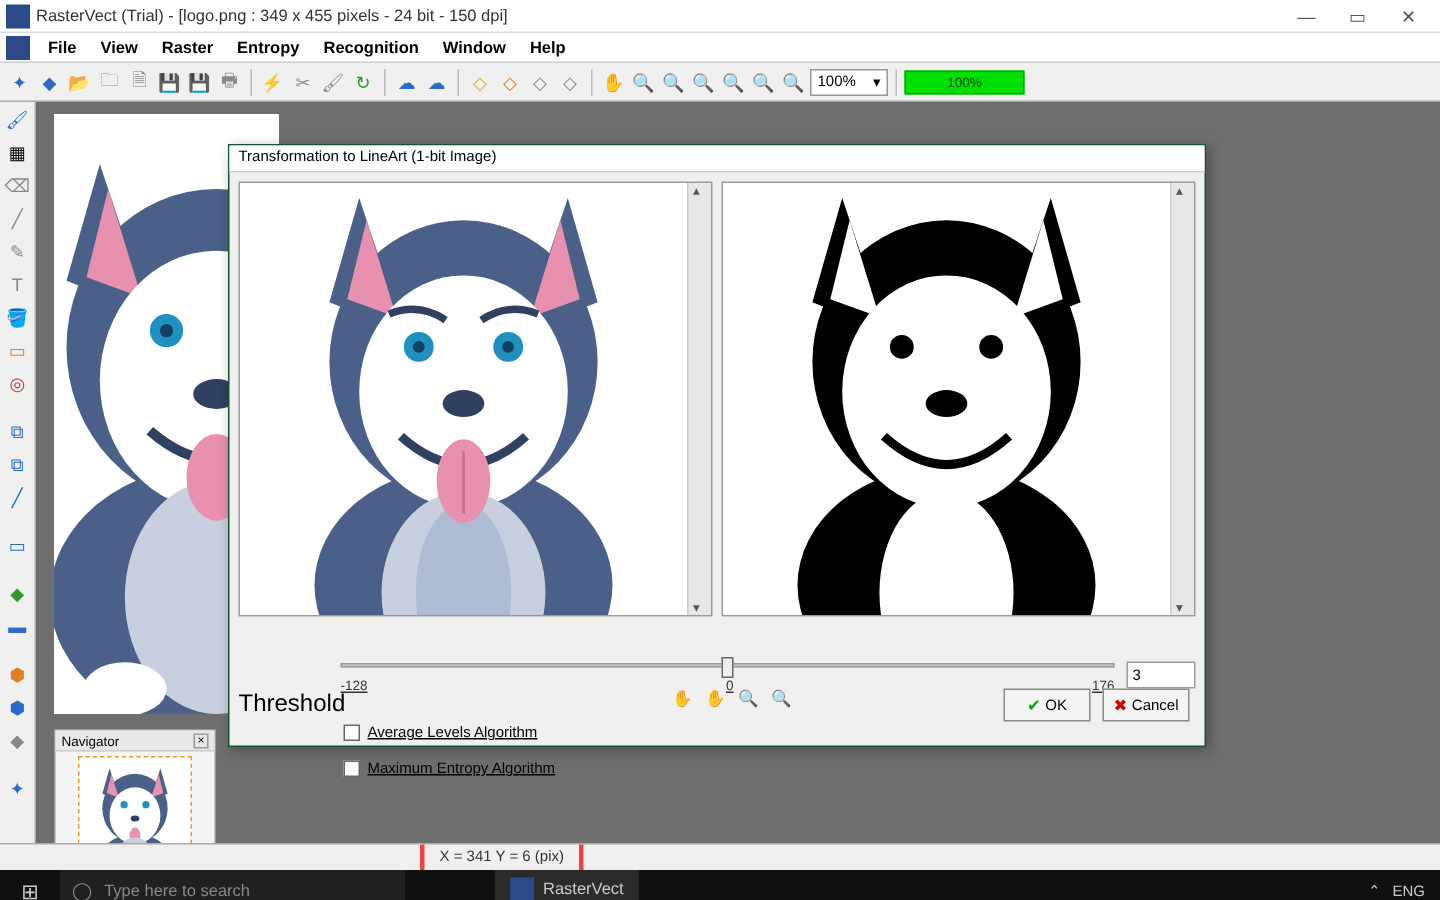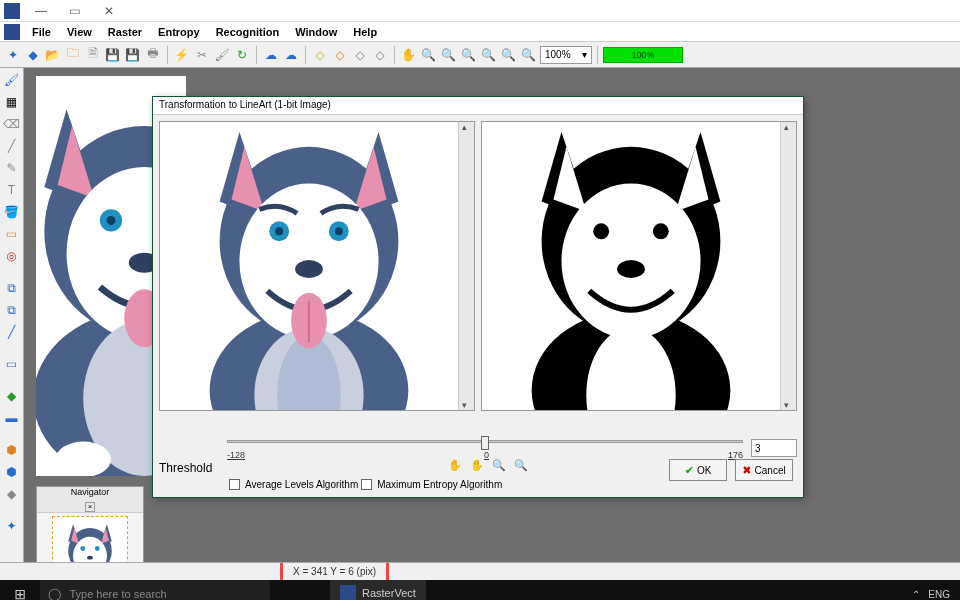--- a/index.html
+++ b/index.html
@@ -30,44 +30,44 @@
 .workspace { flex: 1; background: #6e6e6e; position: relative; overflow: hidden; }
 
 
 .canvas-img { position: absolute; left: 12px; top: 8px; width: 150px; height: 400px; background: #fff; overflow: hidden; }
 
 
 .husky-svg { width: 100%; height: 100%; }
 
 
 .navigator { position: absolute; left: 12px; top: 418px; width: 108px; height: 114px; background: #f4f4f4; border: 1px solid #999; }
-.navigator .nav-header { height: 26px; background: #e8e8e8; border-bottom: 1px solid #ccc; font-size: 9px; padding: 0 4px; display: flex; align-items: center; justify-content: space-between; flex-direction: column; }
+.navigator .nav-header { height: 14px; background: #e8e8e8; border-bottom: 1px solid #ccc; font-size: 9px; padding: 0 4px; display: flex; align-items: center; justify-content: space-between; }
 .navigator .nav-close { width: 10px; height: 10px; border: 1px solid #999; font-size: 8px; line-height: 8px; text-align: center; }
 .navigator .nav-thumb { width: 76px; height: 94px; margin: 3px auto; background: #fff; border: 1px dashed #e0a030; position: relative; }
 
 
 .dialog { position: absolute; left: 152px; top: 96px; width: 652px; height: 402px; background: #f0f0f0; border: 1px solid #14532d; box-shadow: 2px 2px 8px rgba(0,0,0,0.3); }
 .dialog .dlg-title { height: 18px; background: #fff; border-bottom: 1px solid #ccc; font-size: 10px; padding: 2px 6px; }
 .dialog .dlg-body { padding: 6px; }
 .dialog .preview-row { display: flex; gap: 6px; height: 290px; }
 .dialog .preview-pane { flex: 1; background: #fff; border: 1px solid #999; position: relative; overflow: hidden; display: flex; }
 .dialog .preview-img { flex: 1; position: relative; overflow: hidden; }
 .dialog .preview-scroll { width: 16px; background: #e8e8e8; border-left: 1px solid #ccc; position: relative; }
 .dialog .preview-scroll::before { content: "▴"; position: absolute; top: 0; left: 3px; font-size: 9px; color: #555; }
 .dialog .preview-scroll::after { content: "▾"; position: absolute; bottom: 0; left: 3px; font-size: 9px; color: #555; }
 
 .dialog .threshold-row { display: flex; align-items: center; margin-top: 10px; gap: 8px; }
-.dialog .threshold-label { width: 60px; font-size: 12px; margin-top: 40px; }
+.dialog .threshold-label { width: 60px; font-size: 16px; margin-top: 40px; }
 .dialog .slider-wrap { flex: 1; position: relative; height: 24px; }
 .dialog .slider-track { position: absolute; top: 4px; left: 0; right: 0; height: 3px; background: #ccc; border: 1px solid #999; }
 .dialog .slider-thumb { position: absolute; top: 0; left: 50%; width: 8px; height: 14px; background: #eee; border: 1px solid #666; transform: translateX(-50%); }
 .dialog .slider-ticks { position: absolute; top: 14px; left: 0; right: 0; display: flex; justify-content: space-between; font-size: 9px; color: #333; text-decoration: underline; }
 .dialog .threshold-input { width: 46px; height: 18px; border: 1px solid #999; background: #fff; font-size: 10px; padding: 0 3px; }
 
-.dialog .algo-row { margin-left: 70px; margin-top: 4px; display: flex; flex-direction: row; gap: 3px; }
+.dialog .algo-row { margin-left: 70px; margin-top: 4px; display: flex; flex-direction: column; gap: 13px; text-decoration: underline; }
 .dialog .chk { display: flex; align-items: center; gap: 5px; font-size: 10px; }
 .dialog .chk-box { width: 11px; height: 11px; border: 1px solid #666; background: #fff; }
 
 .dialog .icon-row { position: absolute; left: 295px; bottom: 20px; display: flex; gap: 4px; }
 .dialog .ibtn { width: 18px; height: 18px; }
 
 .dialog .btn-row { position: absolute; right: 10px; bottom: 16px; display: flex; gap: 8px; }
 .dialog .dlg-btn { width: 58px; height: 22px; background: #f4f4f4; border: 1px solid #888; font-size: 10px; display: flex; align-items: center; justify-content: center; gap: 3px; }
 .dialog .ok-icon { color: #0a0; font-size: 11px; }
 .dialog .cancel-icon { color: #c00; font-size: 11px; }
@@ -92,20 +92,21 @@
 .ic-green { color: #2a9a2a; }
 .ic-yellow { color: #d0b020; }
 .ic-gray { color: #888; }
 .ic-red { color: #c03030; }
 </style>
 </head>
 <body>
 
 <div class="titlebar">
   <span class="app-icon"></span>
+  <span class="title-text">RasterVect (Trial) - [logo.png : 349 x 455 pixels - 24 bit - 150 dpi]</span>
   <div class="win-btn">—</div>
   <div class="win-btn">▭</div>
   <div class="win-btn">✕</div>
 </div>
 
 <div class="menubar">
   <span class="menu-icon"></span>
   <span class="menu-item">File</span>
   <span class="menu-item">View</span>
   <span class="menu-item">Raster</span>

